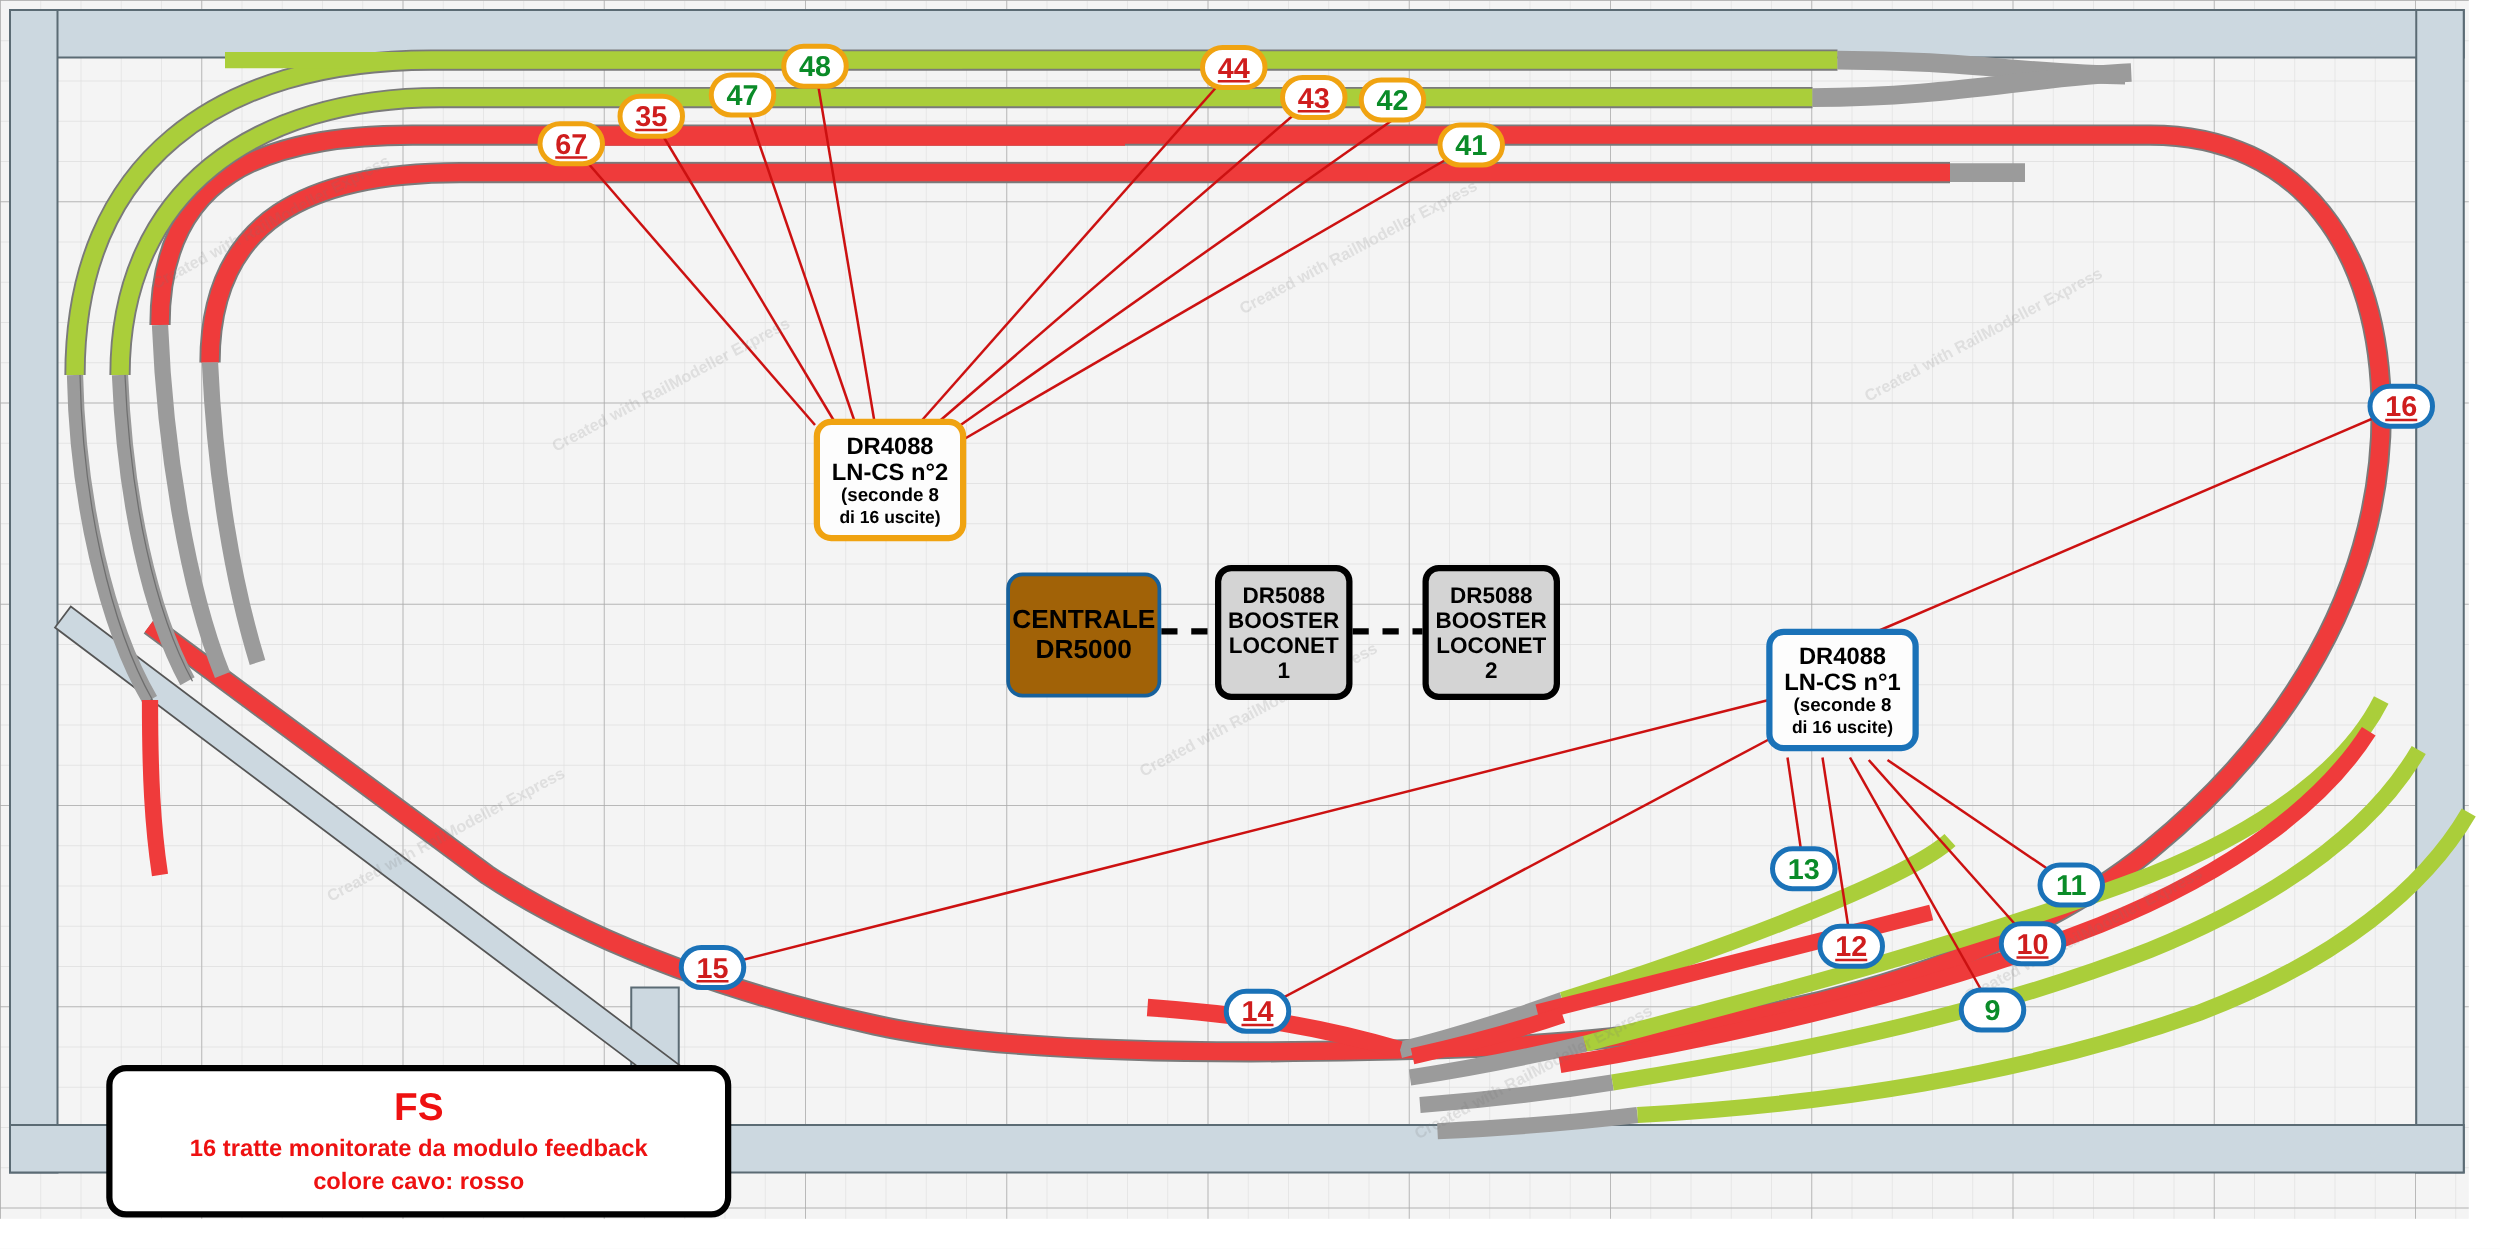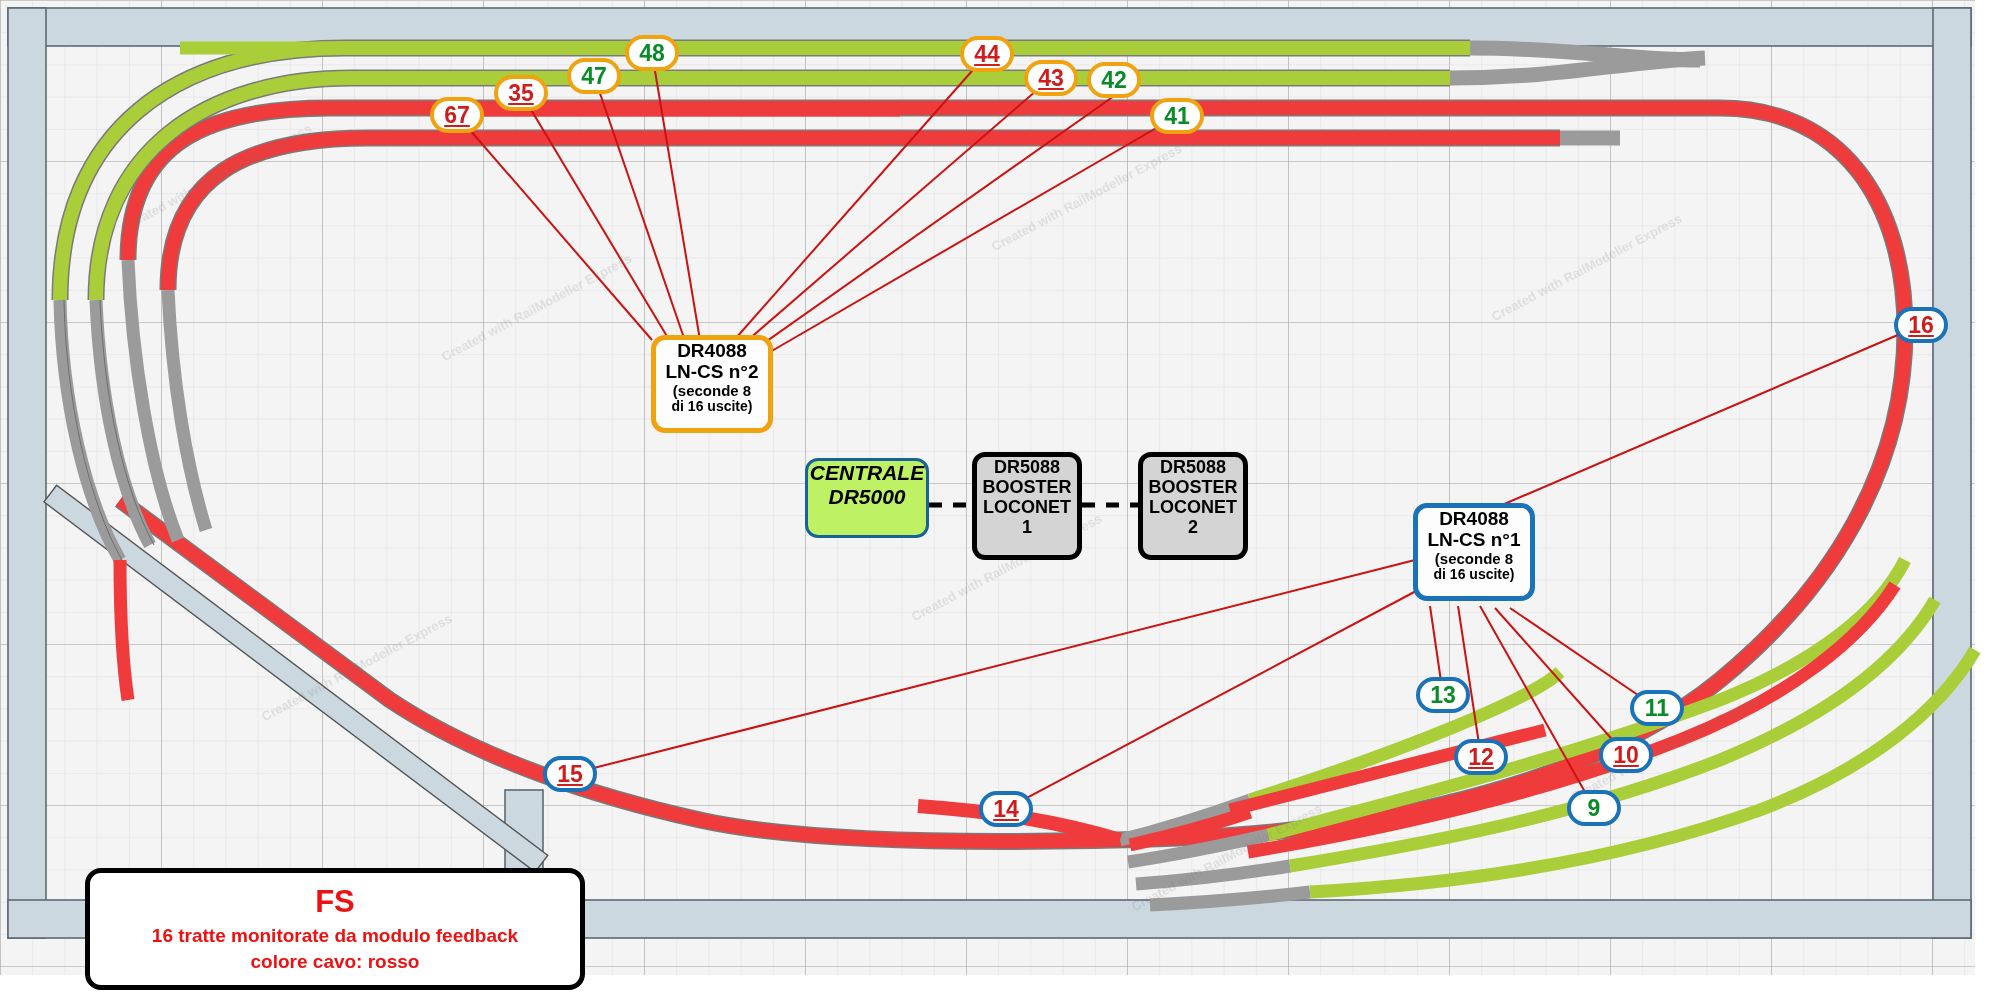--- a/index.html
+++ b/index.html
@@ -3,21 +3,21 @@
 <meta charset="utf-8">
 <title>RailModeller Track Plan</title>
 <style>
   html,body{margin:0;padding:0;background:#ffffff;}
   body{font-family:"Liberation Sans","DejaVu Sans",sans-serif;}
   #stage{position:relative;width:2000px;height:999px;overflow:hidden;background:#f7f7f7;}
   #stage svg{position:absolute;left:0;top:0;}
 
   
   .node{position:absolute;box-sizing:border-box;display:flex;flex-direction:column;
-        align-items:center;text-align:center;
+        align-items:center;justify-content:center;text-align:center;
         font-weight:bold;color:#000;line-height:1.12;}
   .node .l1{font-size:19px;}
   .node .l2{font-size:19px;}
   .node .l3{font-size:15px;}
   .node .l4{font-size:14px;}
 
   .node-dr4088{background:#fdfdfd;border-radius:14px;}
   .node-dr4088.orange{border:5px solid #f0a311;}
   .node-dr4088.blue{border:5px solid #1a72b8;}
 
@@ -33,21 +33,21 @@
           font-weight:bold;font-size:23px;width:54px;height:36px;
           transform:translate(-50%,-50%);}
   .marker.b-orange{border:4px solid #f0a311;}
   .marker.b-blue{border:4px solid #1a72b8;}
   .marker.t-red{color:#cf1d1d;text-decoration:underline;}
   .marker.t-green{color:#0a8b28;}
 
   
   .legend{position:absolute;background:#fff;border:5px solid #000;border-radius:16px;
           display:flex;flex-direction:column;align-items:center;justify-content:center;
-          text-align:center;color:#ee1111;font-weight:bold;margin-top:16px;}
+          text-align:center;color:#ee1111;font-weight:bold;}
   .legend .title{font-size:31px;margin-bottom:3px;}
   .legend .ln{font-size:19px;line-height:1.35;}
 
   .wm{position:absolute;color:rgba(120,120,120,.17);font-size:13px;font-weight:bold;
       transform:rotate(-28deg);white-space:nowrap;pointer-events:none;}
 </style>
 </head>
 <body>
 
 <div id="stage">
@@ -205,21 +205,21 @@
     <span class="l4">di 16 uscite)</span>
   </div>
 
   <div class="node node-dr4088 blue" id="mod1" style="left: 1413px; top: 503px; width: 122px; height: 98px; border-color: rgb(26, 114, 184);">
     <span class="l1">DR4088</span>
     <span class="l2">LN-CS n°1</span>
     <span class="l3">(seconde 8</span>
     <span class="l4">di 16 uscite)</span>
   </div>
 
-  <div class="node node-centrale" id="centrale" style="left: 805px; top: 458px; width: 124px; height: 80px; background: #bef264; font-style: italic;">
+  <div class="node node-centrale" id="centrale" style="left: 805px; top: 458px; width: 124px; height: 100px; background: #a16207;">
     <span class="l1">CENTRALE</span>
     <span class="l2">DR5000</span>
   </div>
 
   <div class="node node-booster" id="boost0" style="left: 972px; top: 452px; width: 110px; height: 108px;">
     <span class="l1">DR5088</span>
     <span class="l2">BOOSTER</span>
     <span class="l3">LOCONET</span>
     <span class="l4">1</span>
   </div>

